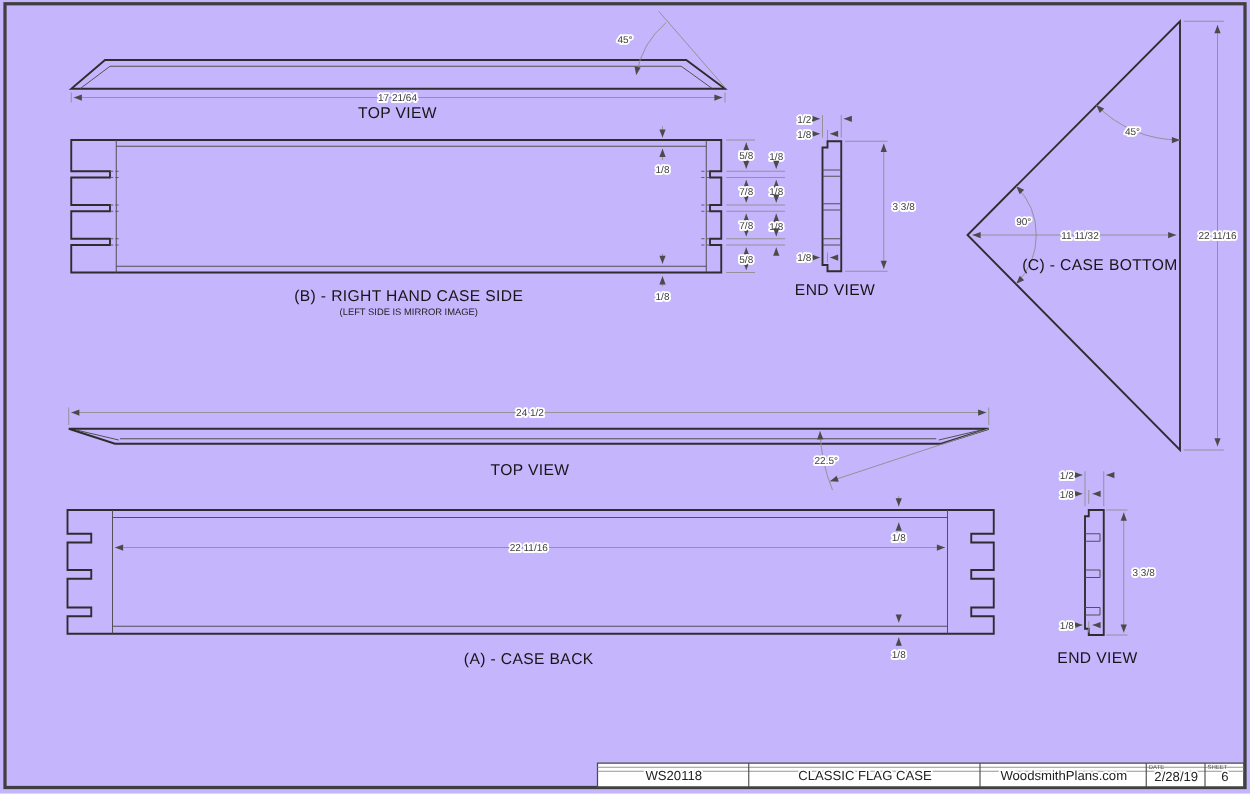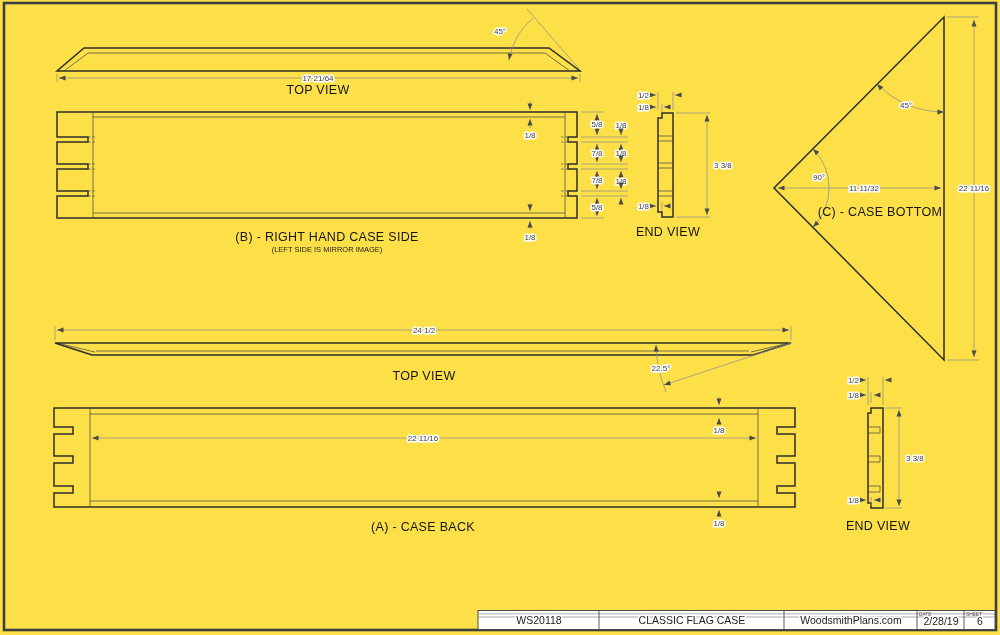--- a/index.html
+++ b/index.html
@@ -1,16 +1,16 @@
 <!DOCTYPE html>
 <html><head>
 <meta charset="utf-8">
 <style>
   html,body{margin:0;padding:0;background:#ffffff;}
-  .page{position:relative;width:1000px;height:635px;background:#fde047;overflow:hidden;
+  .page{position:relative;width:1000px;height:635px;background:#c4b5fd;overflow:hidden;
         font-family:"Liberation Sans",sans-serif;}
   svg{position:absolute;left:0;top:0;}
   
   .ol{fill:none;stroke:#2d2d2d;stroke-width:1.5;stroke-linejoin:miter;}
   .in{fill:none;stroke:#4a4a4a;stroke-width:0.75;}
   .dm{fill:none;stroke:#8f8f8f;stroke-width:0.75;}
   .dsh{fill:none;stroke:#5a5a5a;stroke-width:0.75;stroke-dasharray:2.6 1.7;}
   text{font-family:"Liberation Sans",sans-serif;fill:#2b2b2b;}
   .dt{font-size:8px;fill:#3d3d3d;paint-order:stroke;stroke:#ffffff;stroke-width:3px;stroke-linejoin:round;}
   .vl{font-size:12.5px;fill:#161616;letter-spacing:0.3px;}

